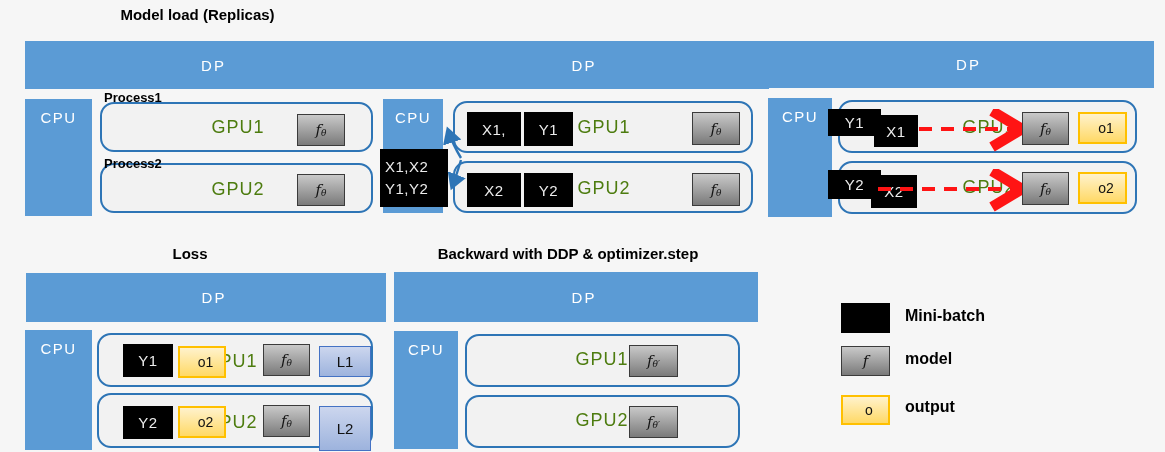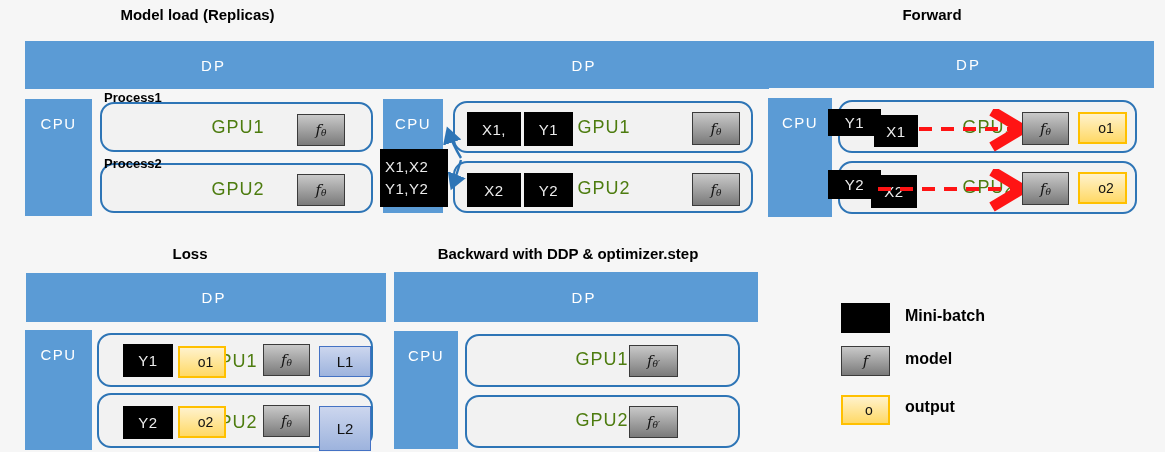--- a/index.html
+++ b/index.html
@@ -3,21 +3,21 @@
 <meta charset="utf-8">
 <style>
   html,body{margin:0;padding:0;background:#e9e9e9;}
   #stage{
     position:relative;width:1165px;height:452px;margin:0 auto;
     background:var(--bg,#f6f6f6);overflow:hidden;
     font-family:"Liberation Sans",sans-serif;color:var(--text,#000);
   }
   .title{position:absolute;font-weight:bold;font-size:15px;text-align:center;color:var(--text,#000);}
   .dp{position:absolute;background:var(--blue,#5b9bd5);color:#fff;display:flex;align-items:center;justify-content:center;font-size:15px;letter-spacing:2px;padding-left:16px;}
-  .cpu{position:absolute;background:var(--blue,#5b9bd5);color:#fff;text-align:center;font-size:15px;letter-spacing:1.5px;padding-top:16px;box-sizing:border-box;}
+  .cpu{position:absolute;background:var(--blue,#5b9bd5);color:#fff;text-align:center;font-size:15px;letter-spacing:1.5px;padding-top:10px;box-sizing:border-box;}
   .grect{position:absolute;background:var(--row-fill,#f2f2f2);border:2px solid var(--border-blue,#2e75b6);border-radius:14px;box-sizing:border-box;}
   .gpu{position:absolute;font-size:18px;letter-spacing:1px;text-align:center;color:#4d7c0f;white-space:nowrap;}
   .fbox{position:absolute;background:linear-gradient(180deg,var(--gray-top,#c9c9c9),var(--gray-bottom,#7a7a7a));border:1.5px solid var(--gray-border,#3b3b3b);display:flex;align-items:center;justify-content:center;box-sizing:border-box;font-family:"DejaVu Serif",serif;font-style:italic;font-size:15px;color:#141414;}
   .fsub{font-size:9px;font-style:italic;margin-top:6px;}
   .bbox{position:absolute;background:var(--black-box,#000);color:var(--black-box-text,#ececec);display:flex;align-items:center;justify-content:center;font-size:15px;letter-spacing:0.5px;}
   .bbox.multi{flex-direction:column;align-items:flex-start;justify-content:center;padding-left:5px;line-height:1.5;box-sizing:border-box;}
   .obox{position:absolute;background:linear-gradient(180deg,var(--yellow-top,#fff2cc),var(--yellow-bottom,#ffd966));border:2px solid var(--yellow-border,#ffc000);display:flex;align-items:center;justify-content:center;font-size:14px;color:#111;box-sizing:border-box;padding-left:7px;}
   .lbox{position:absolute;background:linear-gradient(180deg,var(--loss-top,#ccd6ee),var(--loss-bottom,#9db3dd));border:1.5px solid var(--loss-border,#4472c4);display:flex;align-items:center;justify-content:center;font-size:15px;color:#111;box-sizing:border-box;}
   .proc{position:absolute;font-weight:bold;font-size:13px;color:#000;}
   .legend-label{position:absolute;font-weight:bold;font-size:16px;color:#000;}
@@ -85,21 +85,20 @@
       <span class="fsub">θ</span>
   </div>
   <div class="bbox" style="left:467px;top:173px;width:54px;height:34px">X2</div>
   <div class="bbox" style="left:524px;top:173px;width:49px;height:34px">Y2</div>
   <div class="gpu" style="left:574px;top:178px;width:60px">GPU2</div>
   <div class="fbox" style="left:692px;top:173px;width:48px;height:33px">
     <span>f</span>
       <span class="fsub">θ</span>
   </div>
 
-  <div class="title" style="left:767px;top:6px;width:330px">Forward</div>
   <div class="dp" style="left:767px;top:41px;width:371px;height:47px">
     <span>DP</span>
   </div>
   <div class="cpu" style="left:768px;top:98px;width:64px;height:119px">
     <span>CPU</span>
   </div>
   <div class="grect" style="left:838px;top:100px;width:299px;height:53px"></div>
   <div class="grect" style="left:838px;top:161px;width:299px;height:53px"></div>
   <div class="gpu" style="left:960px;top:117px;width:58px">GPU1</div>
   <div class="gpu" style="left:960px;top:177px;width:58px">GPU2</div>

